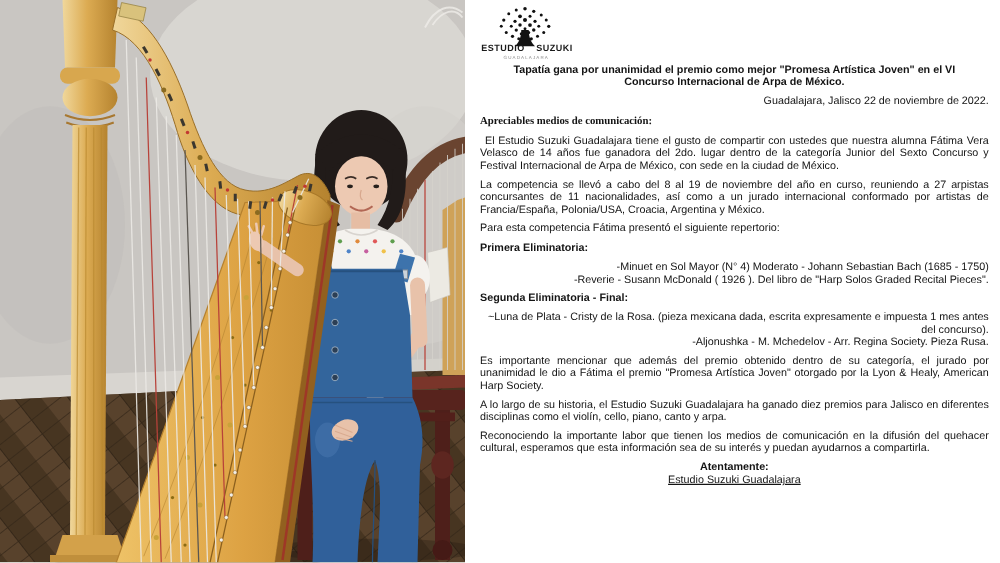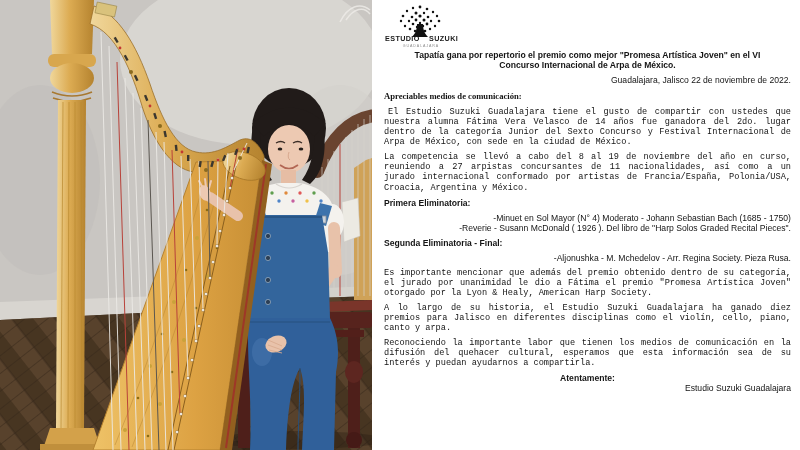--- a/index.html
+++ b/index.html
@@ -7,27 +7,27 @@
          font-family:"Liberation Sans", sans-serif;}
   .photo{position:absolute;left:0;top:0;width:372px;height:450px;}
   .photo svg{display:block;width:372px;height:450px;}
   .doc{position:absolute;left:372px;top:0;width:428px;height:450px;background:#ffffff;
        box-sizing:border-box;padding:3px 9px 0 12px;color:#141414;
        font-size:8.6px;line-height:1.17;}
   .logo-row{height:46px;margin:0 0 1px 0;}
   .title{font-weight:bold;text-align:center;margin:0 26px 5px 26px;}
   .dateline{font-weight:normal;text-align:right;margin:0 0 6px 0;}
   .salutation{font-weight:bold;margin:0 0 6px 0;font-family:Liberation Serif, serif;}
-  .para{text-align:justify;margin:0 0 5px 0;font-family:Liberation Mono, monospace;}
+  .para{text-align:justify;margin:0 0 5px 0;}
   .para.indent{text-indent:4px;}
   .heading{font-weight:bold;margin:0 0 5px 0;}
   .rep-list{margin:0 0 5px 0;}
   .rep-item{text-align:right;}
   .closing{font-weight:bold;text-align:center;margin:1px 0 0 0;}
-  .signature{text-align:right;}
+  .signature{text-align:center;text-decoration:underline;}
 </style>
 </head>
 <body>
 
 <div class="stage">
 
   <div class="photo">
     <svg viewBox="0 0 372 450" preserveAspectRatio="none">
       <defs>
         <linearGradient id="wood" x1="0" y1="0" x2="1" y2="0">
@@ -311,35 +311,37 @@
           <circle cx="33" cy="24" r="1.2"></circle>
             <circle cx="39" cy="23" r="1.2"></circle>
         </g>
         <path d="M33,21 C33,27 31,31 28,34 L44,34 C41,31 39,27 39,21 Z" fill="#111"></path>
         <text x="1" y="38" font-size="7.2" font-weight="600" letter-spacing="0.4" fill="#1a1a1a" font-family="Liberation Sans, sans-serif">ESTUDIO</text>
         <text x="45" y="38" font-size="7.2" font-weight="600" letter-spacing="0.4" fill="#1a1a1a" font-family="Liberation Sans, sans-serif">SUZUKI</text>
         <text x="37" y="44" font-size="3.6" letter-spacing="0.9" fill="#8a8a8a" text-anchor="middle" font-family="Liberation Sans, sans-serif">GUADALAJARA</text>
       </svg>
     </div>
 
-    <div class="title">Tapatía gana por repertorio el premio como mejor "Promesa Artística Joven" en el VI Concurso Internacional de Arpa de México.</div>
+    <div class="title">Tapatía gana por unanimidad el premio como mejor "Promesa Artística Joven" en el VI Concurso Internacional de Arpa de México.</div>
     <div class="dateline">Guadalajara, Jalisco 22 de noviembre de 2022.</div>
     <div class="salutation">Apreciables medios de comunicación:</div>
 
     <p class="para indent">El Estudio Suzuki Guadalajara tiene el gusto de compartir con ustedes que nuestra alumna Fátima Vera Velasco de 14 años fue ganadora del 2do. lugar dentro de la categoría Junior del Sexto Concurso y Festival Internacional de Arpa de México, con sede en la ciudad de México.</p>
     <p class="para">La competencia se llevó a cabo del 8 al 19 de noviembre del año en curso, reuniendo a 27 arpistas concursantes de 11 nacionalidades, así como a un jurado internacional conformado por artistas de Francia/España, Polonia/USA, Croacia, Argentina y México.</p>
+    <p class="para">Para esta competencia Fátima presentó el siguiente repertorio:</p>
 
     <div class="heading">Primera Eliminatoria:</div>
     <div class="rep-list">
       <div class="rep-item">-Minuet en Sol Mayor (N° 4) Moderato - Johann Sebastian Bach (1685 - 1750)</div>
       <div class="rep-item">-Reverie - Susann McDonald ( 1926 ). Del libro de "Harp Solos Graded Recital Pieces".</div>
     </div>
 
     <div class="heading">Segunda Eliminatoria - Final:</div>
     <div class="rep-list">
+      <div class="rep-item">~Luna de Plata - Cristy de la Rosa. (pieza mexicana dada, escrita expresamente e impuesta 1 mes antes del concurso).</div>
       <div class="rep-item">-Aljonushka - M. Mchedelov - Arr. Regina Society. Pieza Rusa.</div>
     </div>
 
     <p class="para">Es importante mencionar que además del premio obtenido dentro de su categoría, el jurado por unanimidad le dio a Fátima el premio "Promesa Artística Joven" otorgado por la Lyon &amp; Healy, American Harp Society.</p>
     <p class="para">A lo largo de su historia, el Estudio Suzuki Guadalajara ha ganado diez premios para Jalisco en diferentes disciplinas como el violín, cello, piano, canto y arpa.</p>
     <p class="para">Reconociendo la importante labor que tienen los medios de comunicación en la difusión del quehacer cultural, esperamos que esta información sea de su interés y puedan ayudarnos a compartirla.</p>
 
     <div class="closing">Atentamente:</div>
     <div class="signature">Estudio Suzuki Guadalajara</div>
   </div>

